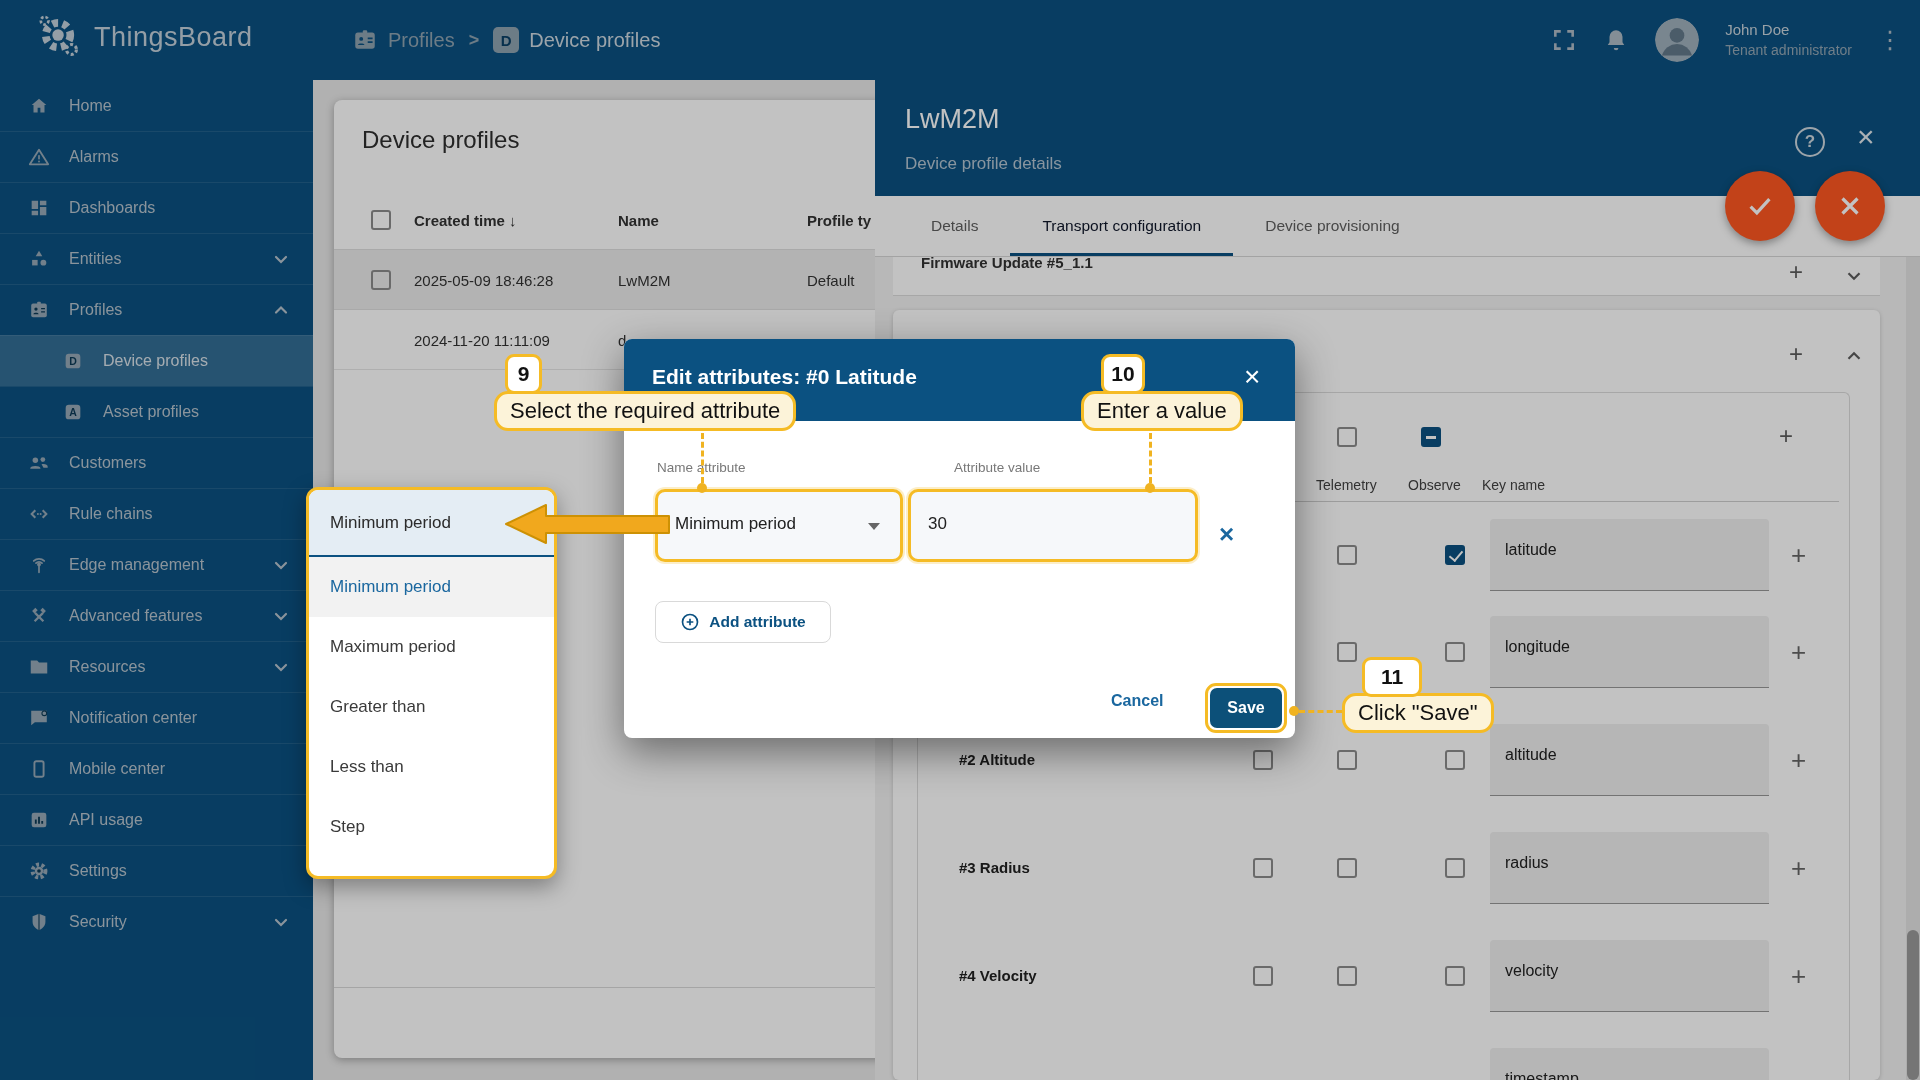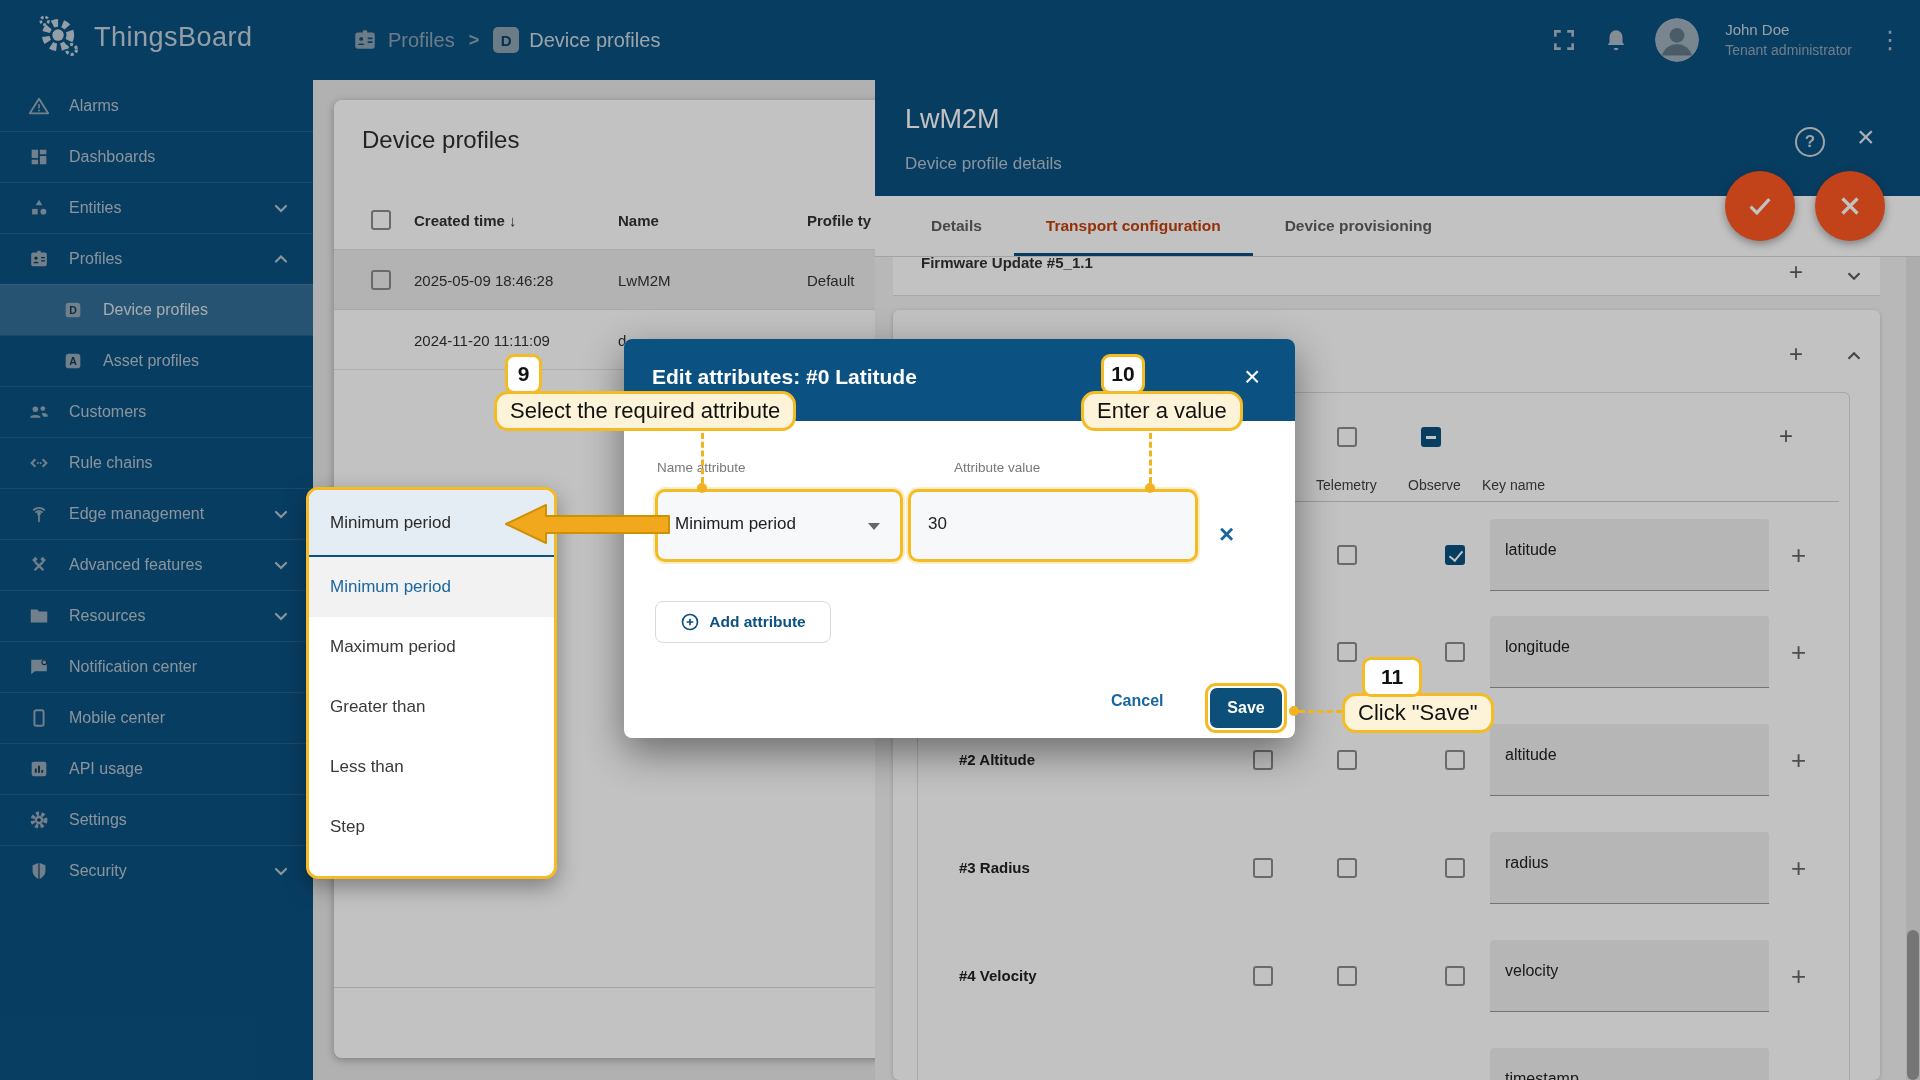--- a/index.html
+++ b/index.html
@@ -54,22 +54,22 @@
   .cb.indet::after{content:"";position:absolute;left:3px;top:7px;width:10px;height:2.6px;background:#fff}
 
   
   #panel{position:absolute;left:875px;top:80px;width:1045px;height:1000px;background:#f2f2f2;z-index:2}
   #panel-header{position:absolute;left:0;top:0;width:100%;height:116px;background:#0b5181}
   .p-title{position:absolute;left:30px;top:24px;font-size:27px;color:#fff}
   .p-sub{position:absolute;left:30px;top:74px;font-size:17px;color:#b3c4d1}
   .p-help{position:absolute;left:920px;top:47px;width:30px;height:30px;border:2px solid #cdd8e0;border-radius:50%;color:#cdd8e0;display:flex;align-items:center;justify-content:center;font-size:17px;font-weight:bold}
   .p-close{position:absolute;left:982px;top:42px;font-size:30px;color:#e2e9ee;line-height:1}
   #tabs{position:absolute;left:0;top:116px;width:100%;height:61px;background:#fff;border-bottom:1px solid #d6d6d6;display:flex;padding-left:24px}
-  .tab{height:100%;display:flex;align-items:center;padding:0 32px;font-size:15.5px;font-weight:bold;color:#5f5f5f;position:relative;cursor:pointer;white-space:nowrap}
-  .tab.active{color:#c2410c}
+  .tab{height:100%;display:flex;align-items:center;padding:0 32px;font-size:15.5px;font-weight:normal;color:#5f5f5f;position:relative;cursor:pointer;white-space:nowrap}
+  .tab.active{color:#0f172a}
   .tab.active::after{content:"";position:absolute;left:0;right:0;bottom:0;height:3px;background:#0b5181}
   .fab{position:absolute;width:70px;height:70px;border-radius:50%;background:#ff5722;box-shadow:0 3px 8px rgba(0,0,0,.35);display:flex;align-items:center;justify-content:center;z-index:4}
   #fab-check{left:850px;top:91px}
   #fab-close{left:940px;top:91px}
   .fab svg{width:30px;height:30px}
   #fw-row{position:absolute;left:18px;top:177px;width:987px;height:39px;background:#fff;border-bottom:1px solid #dcdcdc;overflow:hidden}
   .fw-text{position:absolute;left:28px;top:-3px;font-size:15px;font-weight:bold;color:#333;white-space:nowrap}
   .mini-ico{position:absolute;font-size:24px;color:#5c5c5c;line-height:1}
   .chev-ico{position:absolute;color:#5c5c5c}
   .chev-ico svg{width:22px;height:22px}
@@ -174,20 +174,28 @@
     </svg>
     <div class="user-meta">
       <div class="user-name">John Doe</div>
       <div class="user-role">Tenant administrator</div>
     </div>
     <div class="kebab">⋮</div>
   </div>
 </div>
 
 <div id="sidebar">
+    <div class="sb-item">
+      <span class="sb-icon">
+        <svg viewBox="0 0 24 24">
+          <path d="M12 4l8 7h-2v8h-4.5v-5h-3v5H6v-8H4z" fill="currentColor"></path>
+        </svg>
+      </span>
+      <span class="sb-label">Home</span>
+    </div>
     <div class="sb-item">
       <span class="sb-icon">
         <svg viewBox="0 0 24 24">
           <path d="M12 4L22 20H2z" fill="none" stroke="currentColor" stroke-width="2" stroke-linejoin="round"></path>
           <rect x="11.1" y="10" width="1.8" height="4.6" fill="currentColor"></rect>
           <rect x="11.1" y="16" width="1.8" height="1.8" fill="currentColor"></rect>
         </svg>
       </span>
       <span class="sb-label">Alarms</span>
     </div>

